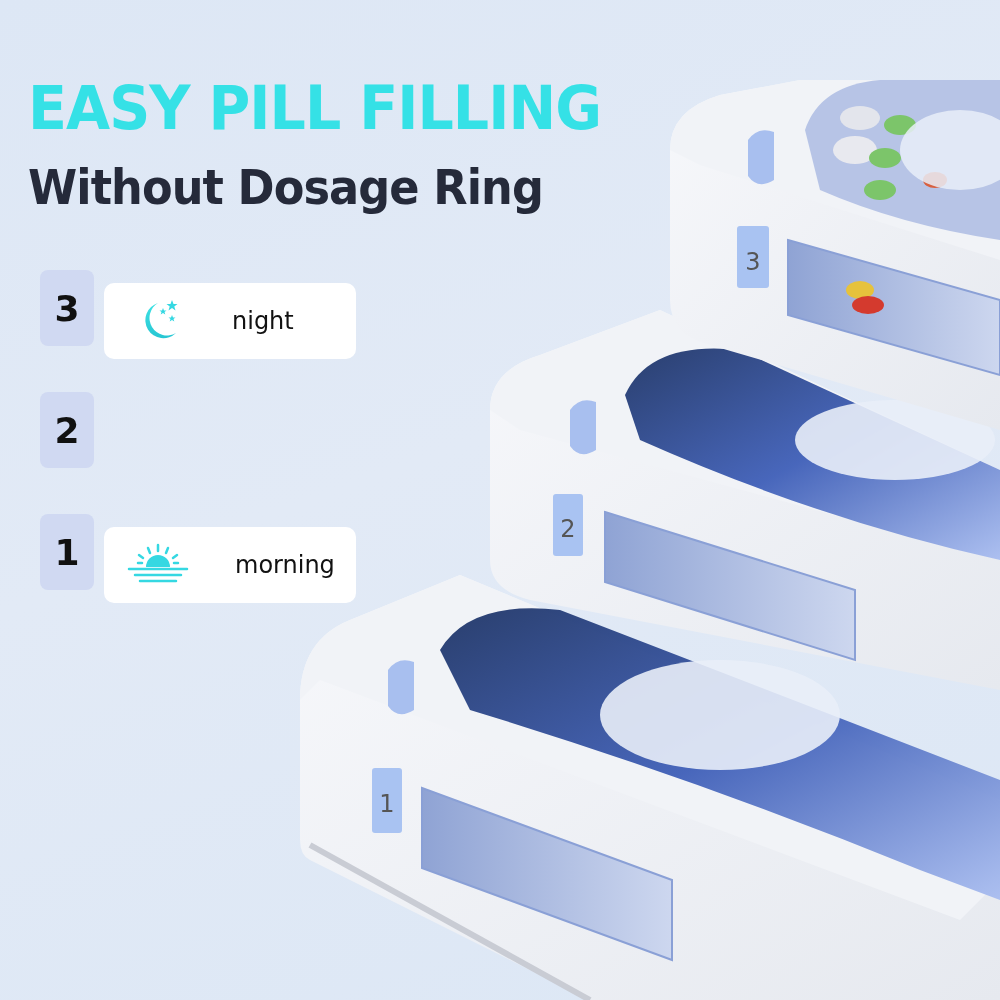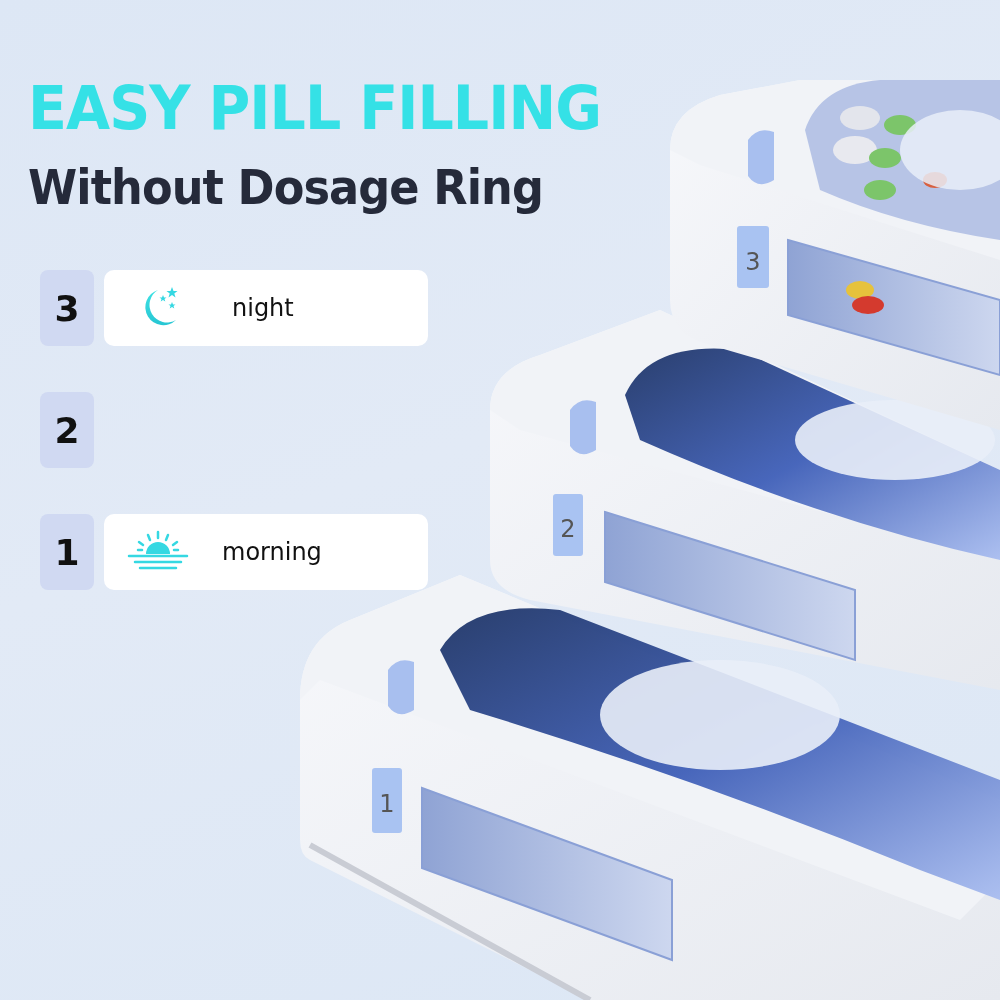--- a/index.html
+++ b/index.html
@@ -28,27 +28,27 @@
     transform: scaleX(0.93); transform-origin: left;
   }
   .legend-row { position: absolute; left: 40px; height: 76px; display: flex; gap: 10px; }
   .num-box {
     width: 54px; height: 76px; border-radius: 8px;
     background: #d0d9f2;
     display: flex; align-items: center; justify-content: center;
     font-weight: 900; font-size: 36px; color: #111;
   }
   .label-box {
-    width: 324px; height: 76px; border-radius: 10px;
+    width: 252px; height: 76px; border-radius: 10px;
     background: #ffffff;
-    display: flex; align-items: center; position: relative;
+    display: flex; align-items: center; position: relative; margin-top: 13px;
   }
   .label-box .ico { position: absolute; left: 28px; top: 50%; transform: translateY(-50%); width: 56px; height: 56px; display:flex; align-items:center; justify-content:center; }
   .label-box .txt { position: absolute; left: 128px; font-size: 24px; color: #111; }
-  .label-box .txt.morning { left: 118px; }
+  .label-box .txt.morning { left: 131px; }
 
   
   .product { position: absolute; left: 290px; top: 80px; width: 710px; height: 920px; }
 </style>
 </head>
 <body>
 
 <div class="headline">EASY PILL FILLING</div>
 <div class="subhead">Without Dosage Ring</div>
 

